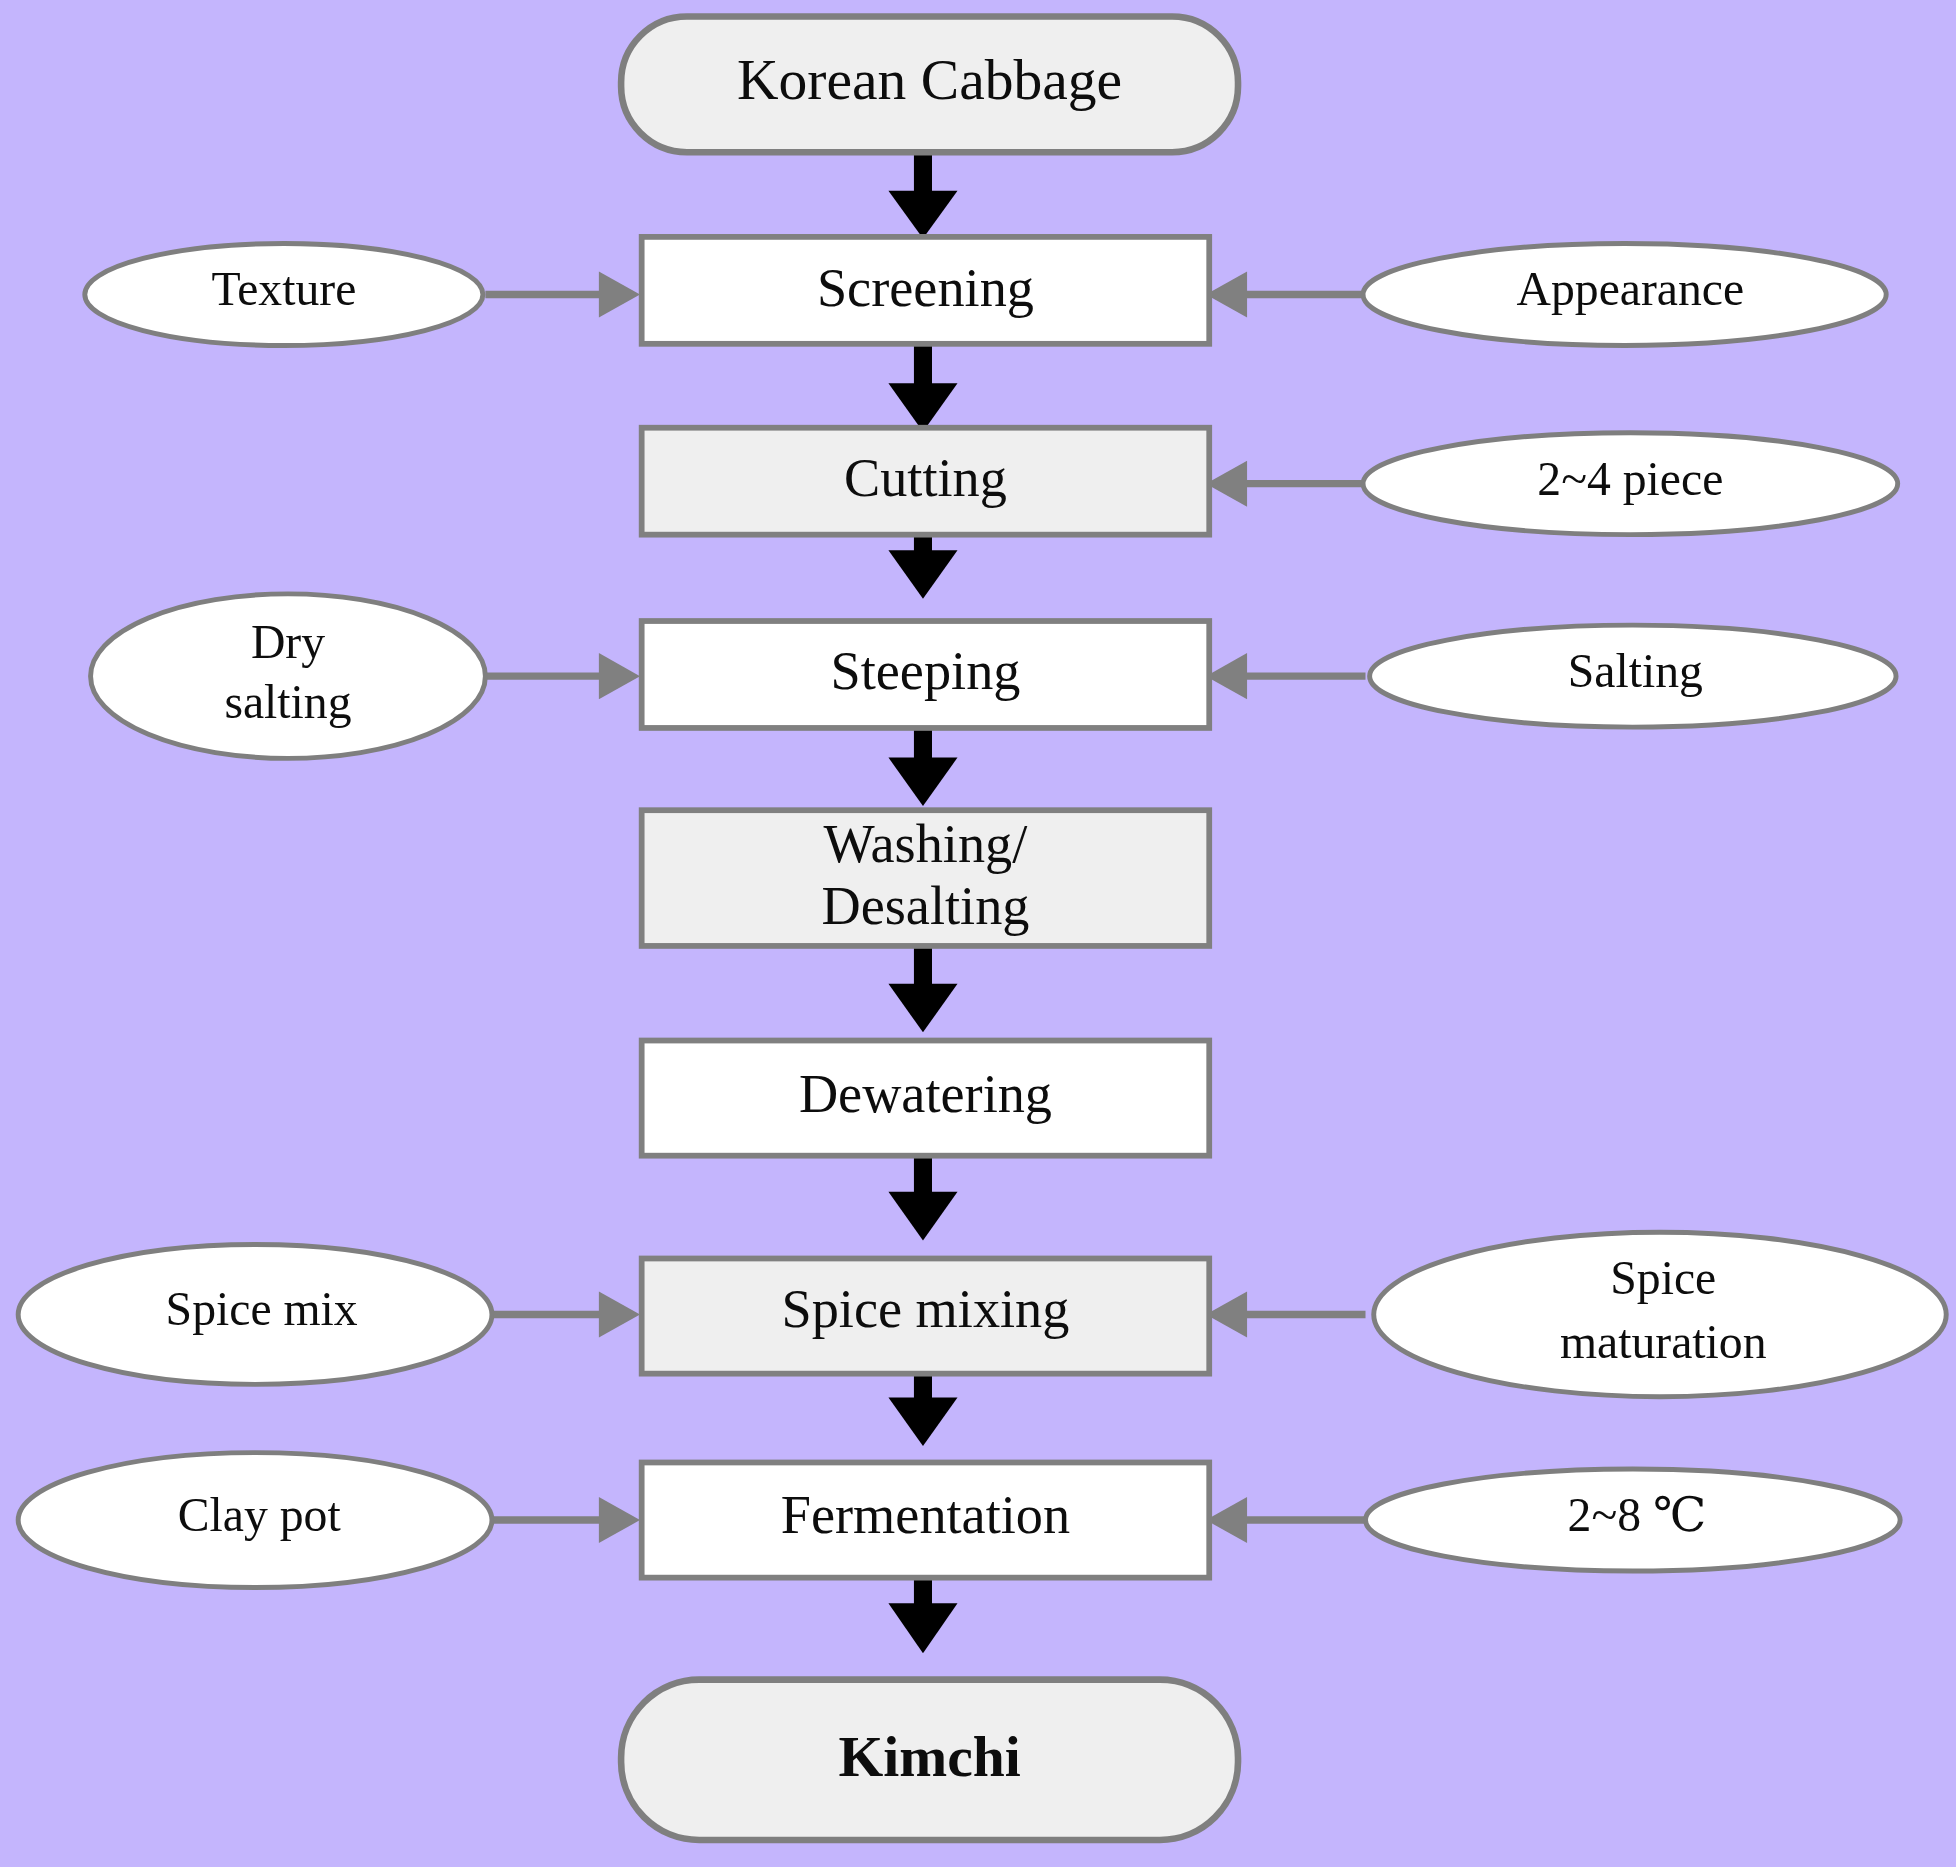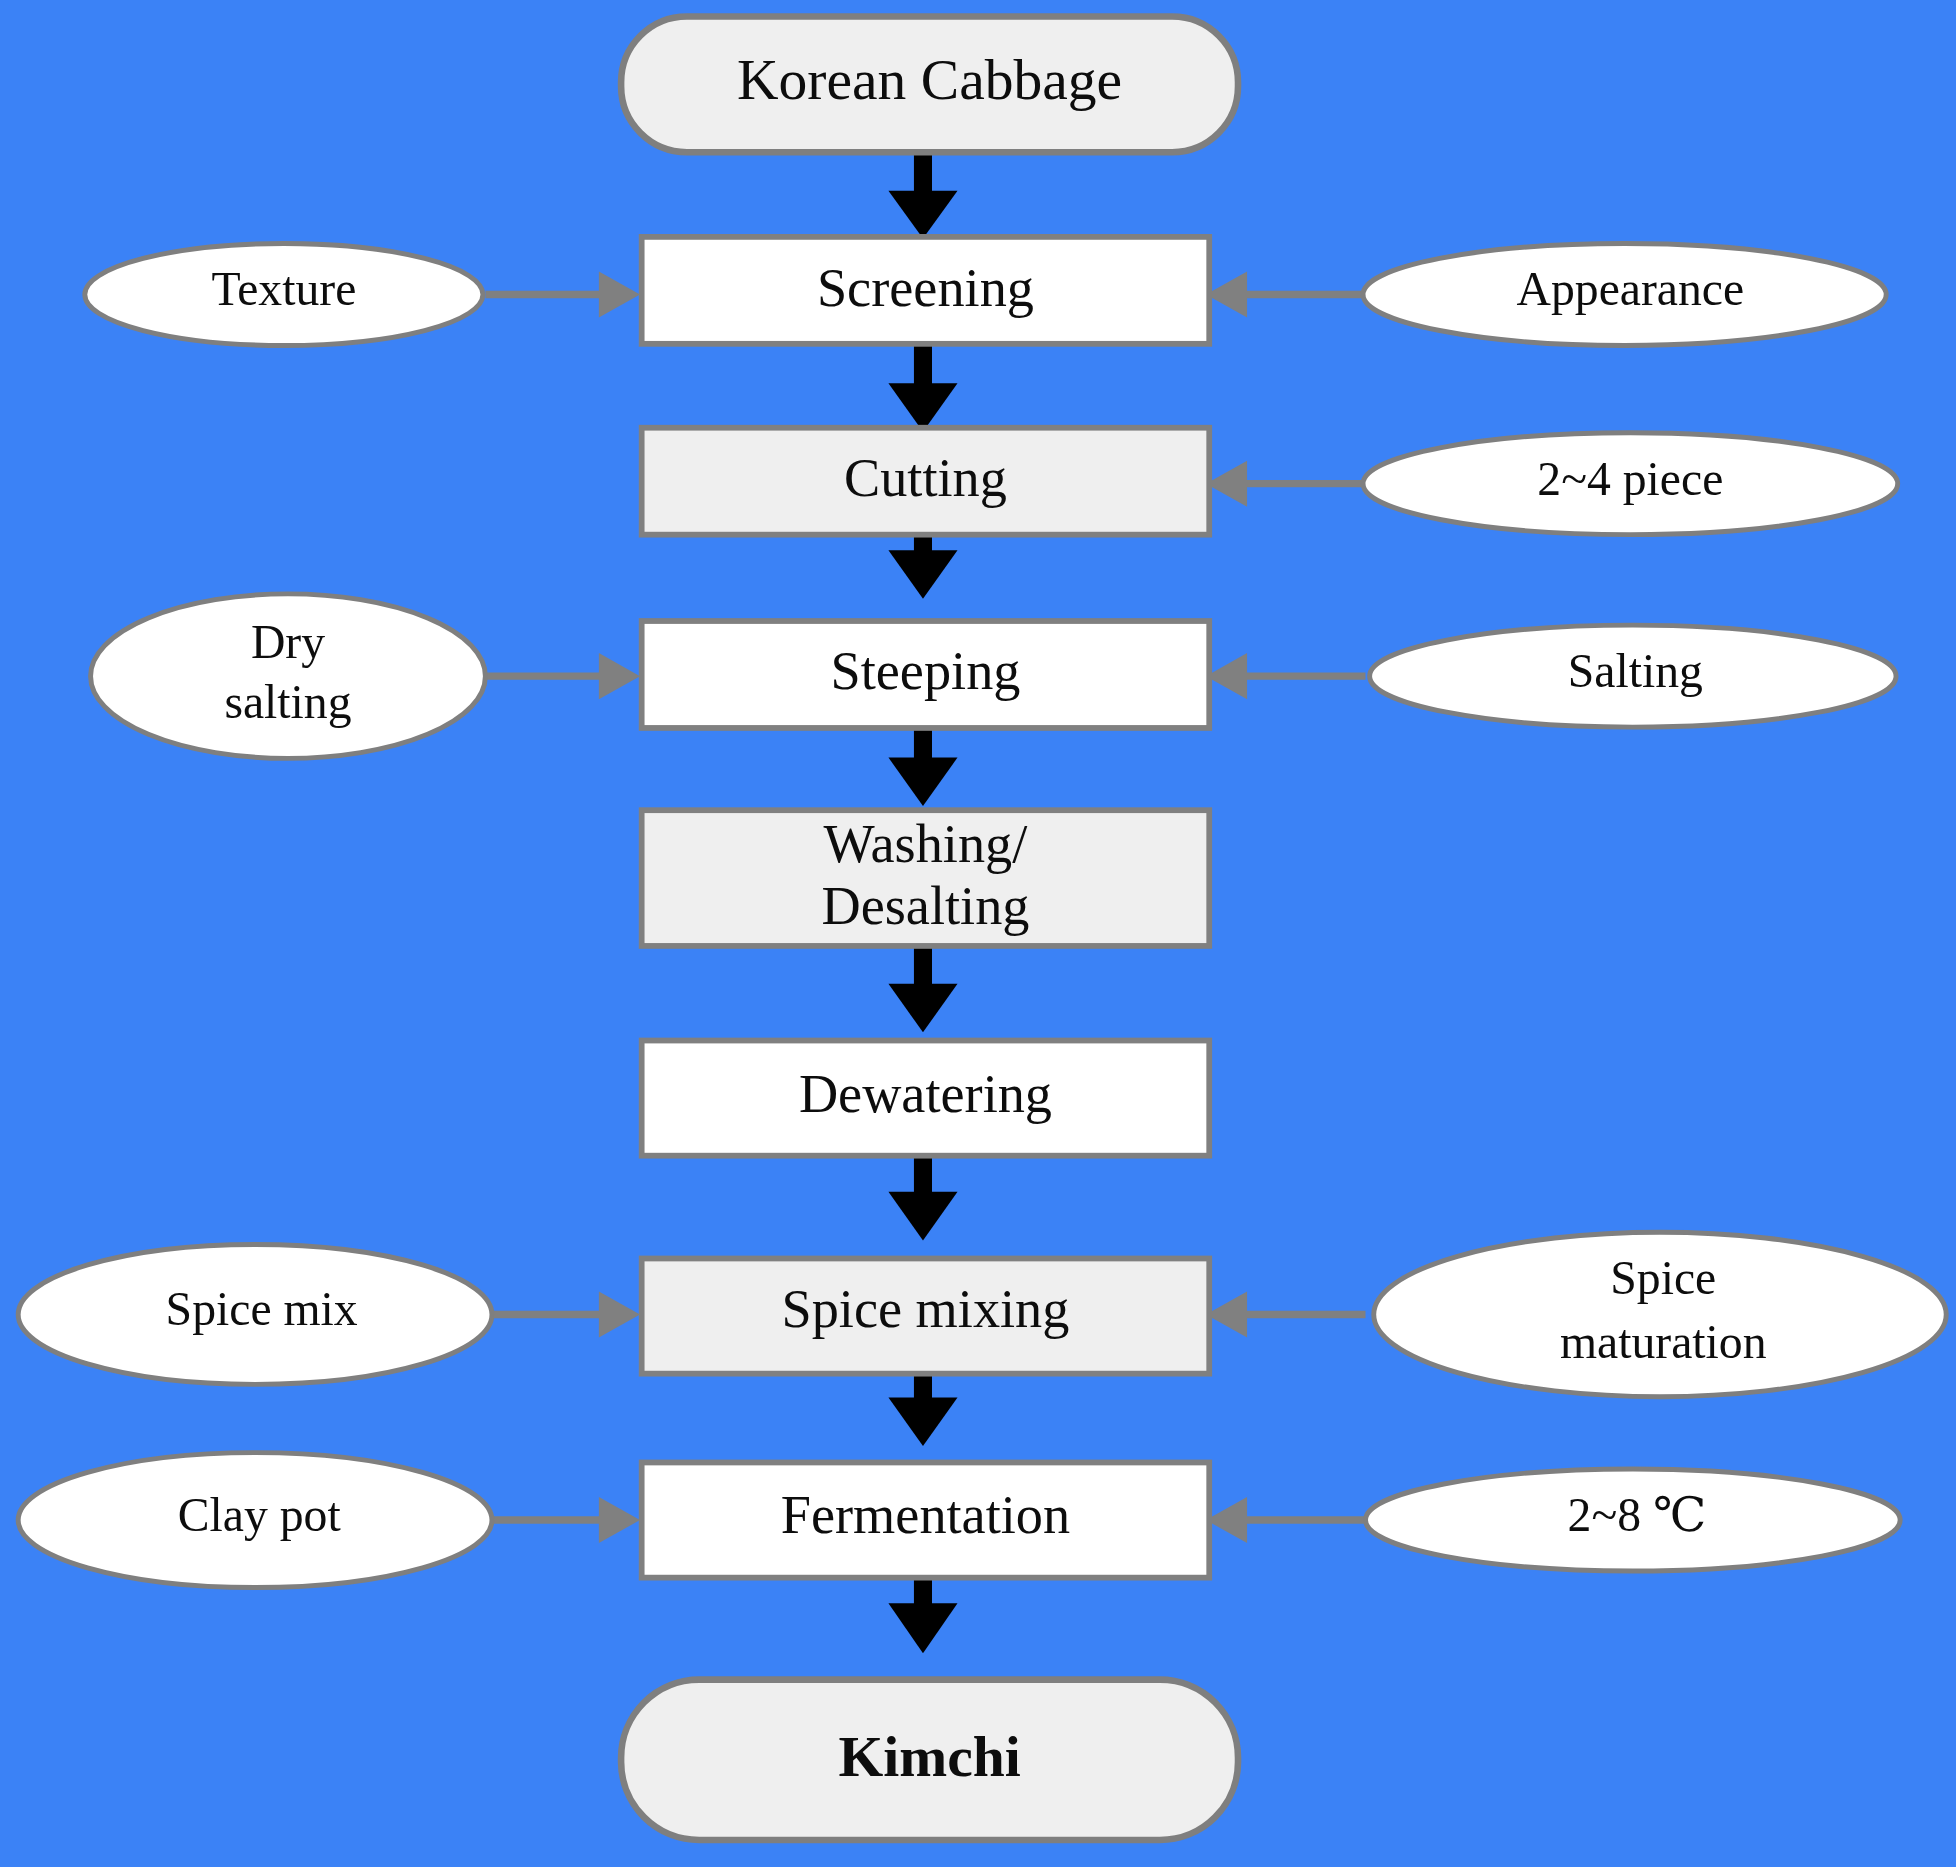--- a/index.html
+++ b/index.html
@@ -8,21 +8,21 @@
     padding: 0;
     background: #ffffff;
   }
   body {
     font-family: "Liberation Serif", "DejaVu Serif", serif;
   }
   #canvas {
     position: relative;
     width: 1957px;
     height: 1868px;
-    background: #3b82f6;
+    background: #c4b5fd;
     overflow: hidden;
   }
   #flow-svg {
     position: absolute;
     left: 0;
     top: 0;
     width: 1957px;
     height: 1868px;
   }
   .node-text {

